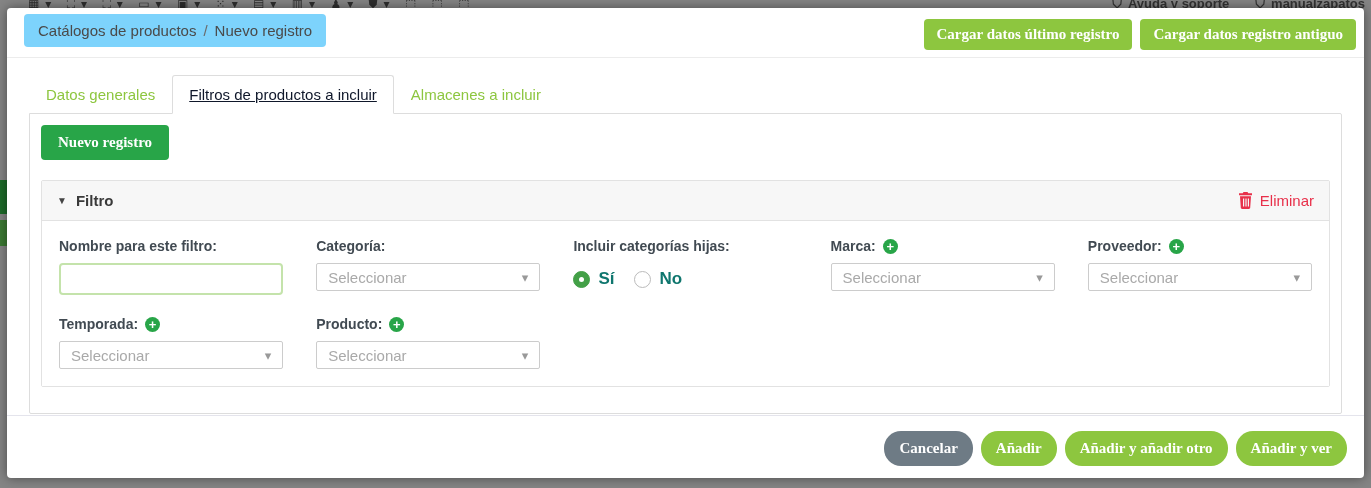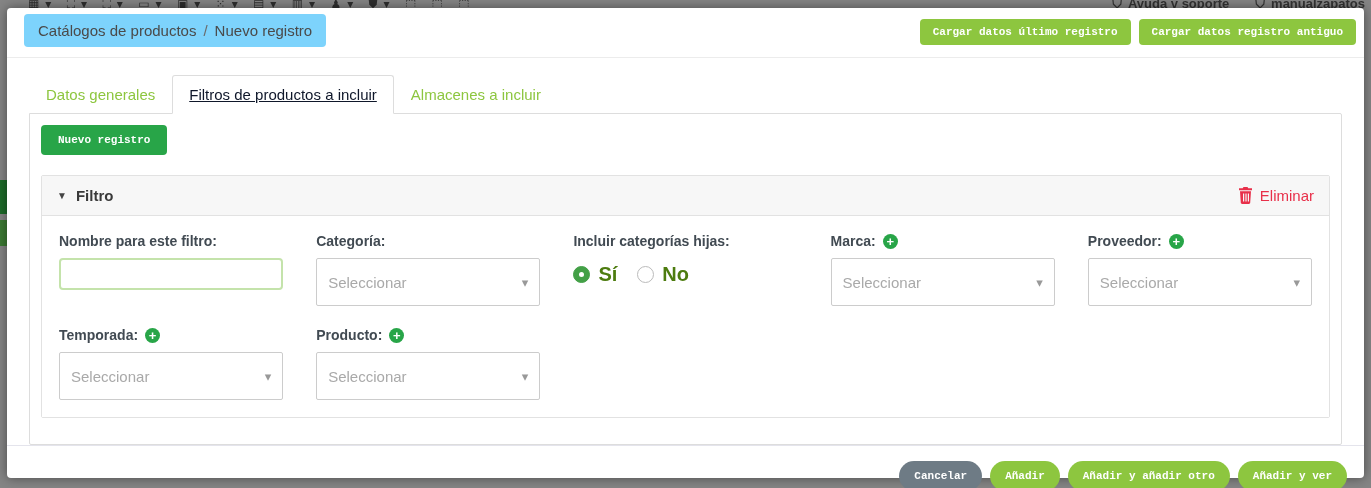--- a/index.html
+++ b/index.html
@@ -41,21 +41,21 @@
     height: 50px; flex: none;
   }
   .breadcrumb {
     background: #7dd3fc; border-radius: 4px; padding: 8px 14px;
     font-size: 15px; color: #4a4a4a; display: flex; gap: 7px; align-items: center;
   }
   .breadcrumb .sep { color: #6a6a6a; }
   .hdr-buttons { display: flex; gap: 8px; padding-top: 5px; }
   .btn {
     border: none; border-radius: 4px; color: #fff; font-weight: bold;
-    font-size: 11px; font-family: Liberation Mono, monospace; cursor: pointer; white-space: nowrap; text-align: center;
+    font-size: 15px; font-family: Liberation Serif, serif; cursor: pointer; white-space: nowrap; text-align: center;
   }
   .btn-lightgreen { background: #8dc63f; padding: 7px 13px; }
   .btn-darkgreen  { background: #28a548; padding: 9px 17px; }
   .btn-gray       { background: #6e7b85; }
 
   
   .tabs-wrap { padding: 17px 22px 0 22px; flex: none; }
   .tabs { display: flex; align-items: center; }
   .tab {
     font-size: 15px; padding: 10px 16px; color: #8dc63f; cursor: pointer;
@@ -100,38 +100,38 @@
     width: 15px; height: 15px; border-radius: 50%; background: #28a548;
     color: #fff; font-size: 13px; font-weight: bold; line-height: 15px;
     text-align: center; cursor: pointer; flex: none;
   }
   .text-input {
     width: 100%; height: 32px; border: 2px solid #c4e3ab; border-radius: 4px;
     outline: none; font-family: inherit; font-size: 15px; padding: 0 10px;
     color: #444;
   }
   .select {
-    height: 48px; border: 1px solid #ccc; border-radius: 2px; background: #fff;
+    height: 28px; border: 1px solid #ccc; border-radius: 2px; background: #fff;
     display: flex; align-items: center; justify-content: space-between;
     padding: 0 11px; cursor: pointer;
   }
   .select .ph { color: #a9a9a9; font-size: 15px; }
   .select .caret { color: #999; font-size: 13px; }
   .radio-row { display: flex; align-items: center; gap: 20px; height: 32px; }
   .radio-opt { display: flex; align-items: center; gap: 8px; cursor: pointer; }
   .radio-circle {
     width: 17px; height: 17px; border-radius: 50%; border: 1px solid #bbb;
     background: #fff; position: relative; flex: none;
   }
   .radio-circle.checked { background: #43a047; border-color: #43a047; }
   .radio-circle.checked::after {
     content: ""; position: absolute; left: 5px; top: 5px;
     width: 5px; height: 5px; border-radius: 50%; background: #fff;
   }
-  .radio-label { font-size: 20px; font-weight: bold; color: #4d7c0f; }
+  .radio-label { font-size: 17px; font-weight: bold; color: #0f766e; }
 
   
   .modal-footer {
     margin-top: auto; border-top: 1px solid #e4e4ec;
     padding: 15px 17px 12px; display: flex; justify-content: flex-end; gap: 8px;
   }
   .modal-footer .btn { padding: 9px 15px; border-radius: 17px; }
 </style>
 </head>
 <body>

